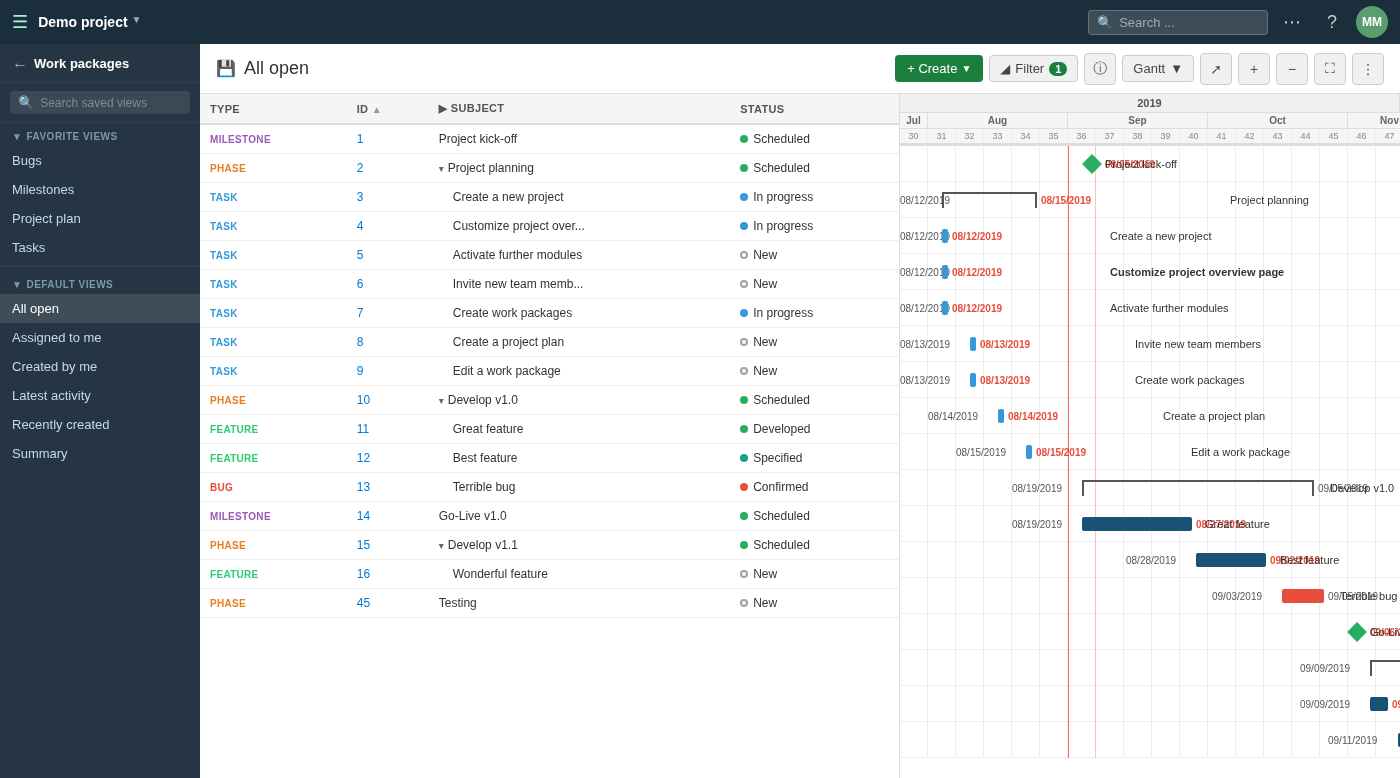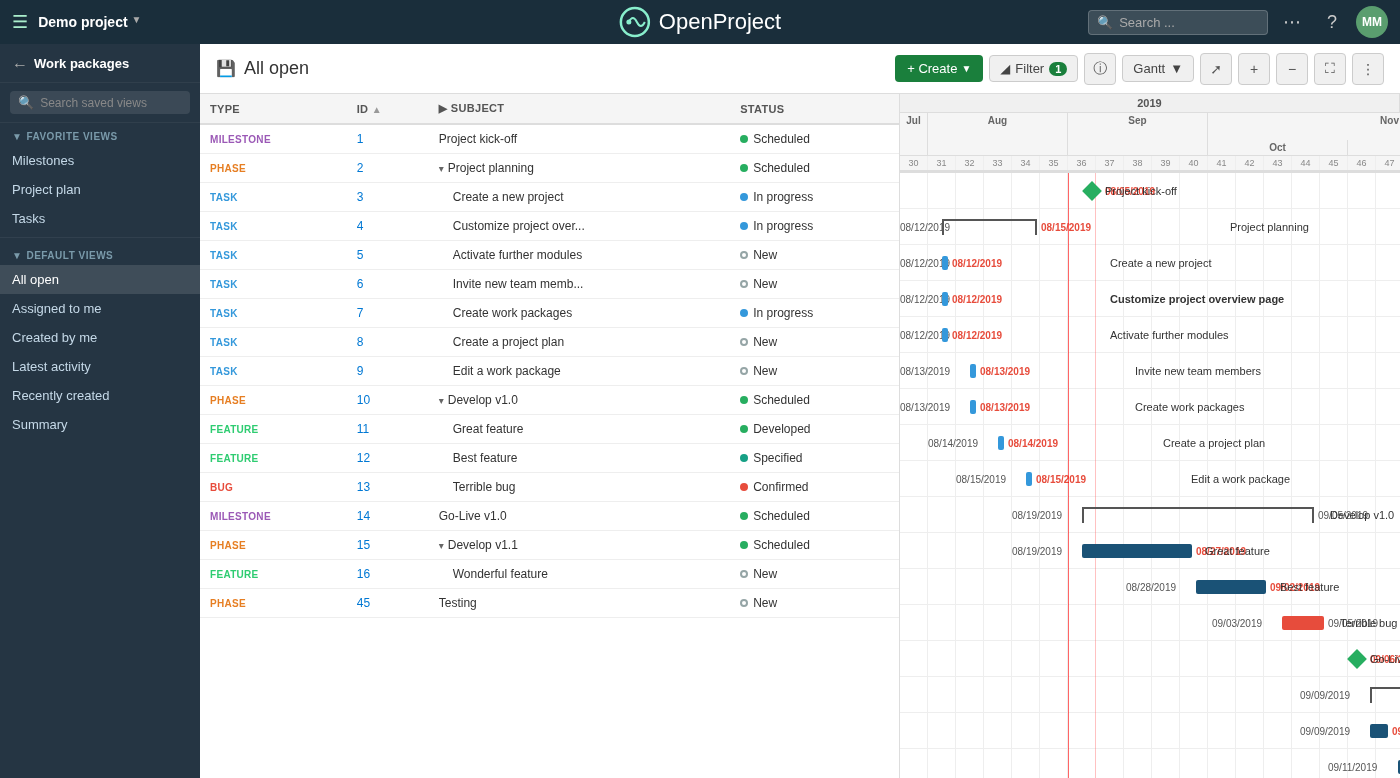--- a/index.html
+++ b/index.html
@@ -429,28 +429,20 @@
 </head>
 <body>
 
 <nav class="top-nav">
   <span class="hamburger">☰</span>
   <div class="project-name">
     <span>Demo project</span>
     <span class="arrow">▼</span>
   </div>
 
-  <div class="logo">
-    <svg viewBox="0 0 32 32" fill="none" xmlns="http://www.w3.org/2000/svg">
-      <circle cx="16" cy="16" r="14" stroke="#8ec" stroke-width="2.5" fill="none"></circle>
-      <path d="M10 16 Q14 8 18 16 Q22 24 26 16" stroke="#8ec" stroke-width="2" fill="none"></path>
-      <circle cx="10" cy="16" r="2.5" fill="#8ec"></circle>
-    </svg>
-    <span>OpenProject</span>
-  </div>
 
   <div class="right-tools">
     <div class="search-box">
       <span style="color:#aaa;">🔍</span>
       <input type="text" placeholder="Search ..." style="">
     </div>
     <div class="icon-btn">⋯</div>
     <div class="icon-btn">?</div>
     <div class="avatar">MM</div>
   </div>
@@ -469,20 +461,21 @@
         <input type="text" placeholder="Search saved views" style="">
       </div>
     </div>
 
     <div class="sidebar-section-label">
       <span>▼</span>
       <span>FAVORITE VIEWS</span>
     </div>
 
     <div id="favorite-list">
+        <div class="sidebar-item">Bugs</div>
         <div class="sidebar-item">Milestones</div>
         <div class="sidebar-item">Project plan</div>
         <div class="sidebar-item">Tasks</div>
       </div>
 
     <div class="sidebar-divider"></div>
 
     <div class="sidebar-section-label">
       <span>▼</span>
       <span>DEFAULT VIEWS</span>
@@ -661,21 +654,21 @@
 
       <div class="gantt-panel" id="gantt-panel">
       <div class="gantt-header">
             <div class="gantt-year-row">
               <div class="gantt-year-cell" style="width: 532px;">2019</div>
             </div>
             <div class="gantt-months-row">
               <div class="gantt-month-cell" style="width: 28px; min-width: 28px;">Jul</div>
               <div class="gantt-month-cell" style="width: 140px; min-width: 140px;">Aug</div>
               <div class="gantt-month-cell" style="width: 140px; min-width: 140px;">Sep</div>
-              <div class="gantt-month-cell" style="width: 140px; min-width: 140px; margin-top: 27px;">Oct</div>
+              <div class="gantt-month-cell" style="width: 140px; min-width: 140px;">Oct</div>
               <div class="gantt-month-cell" style="width: 84px; min-width: 84px;">Nov</div>
             </div>
             <div class="gantt-weeks-row">
               <div class="gantt-week-cell">30</div>
               <div class="gantt-week-cell">31</div>
               <div class="gantt-week-cell">32</div>
               <div class="gantt-week-cell">33</div>
               <div class="gantt-week-cell">34</div>
               <div class="gantt-week-cell">35</div>
               <div class="gantt-week-cell">36</div>

